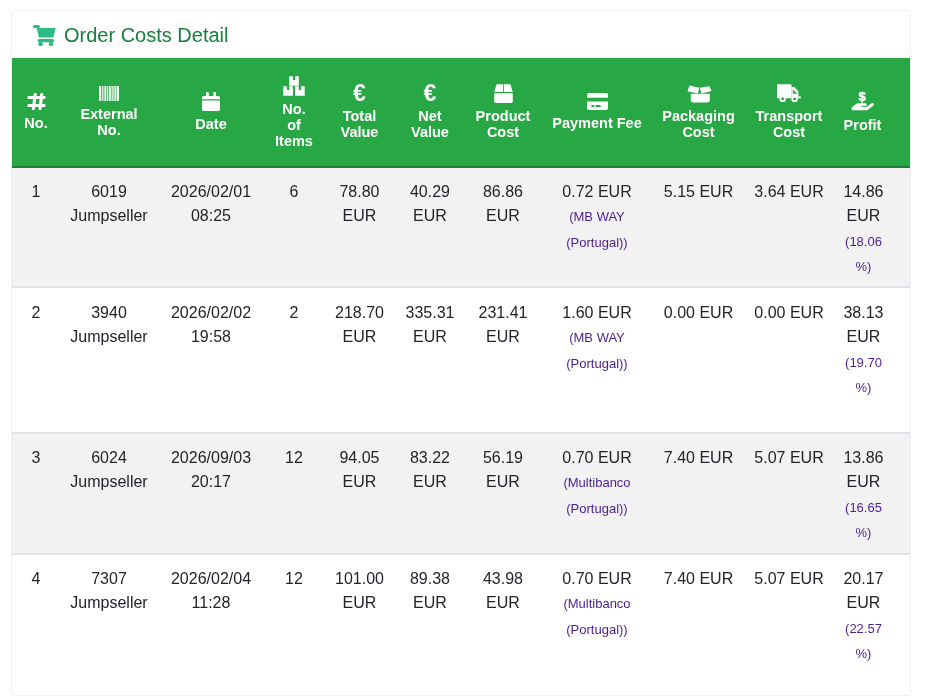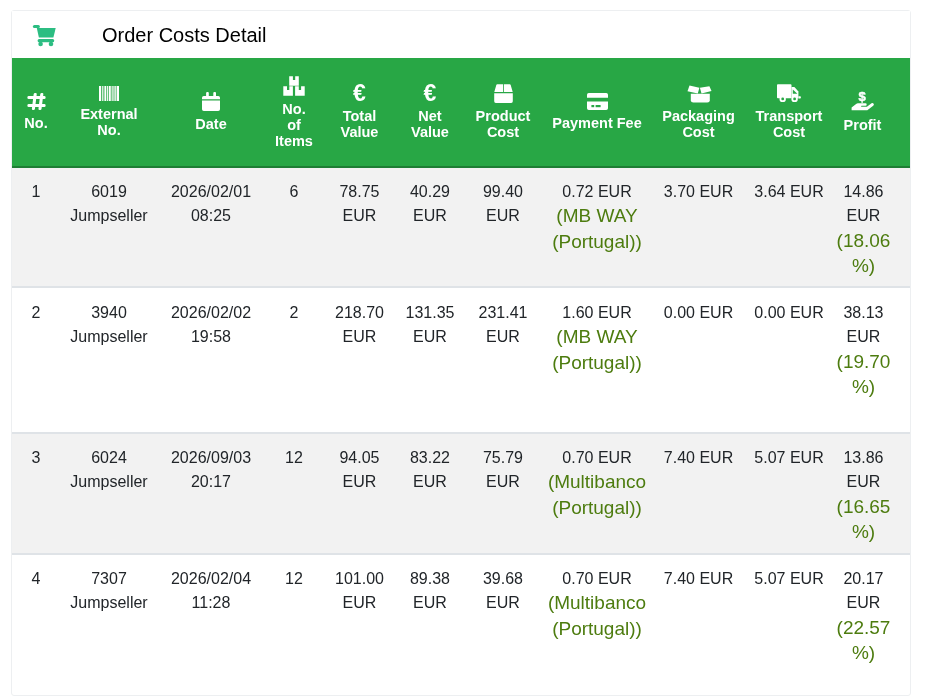--- a/index.html
+++ b/index.html
@@ -1,34 +1,34 @@
 <!DOCTYPE html>
 <html><head>
 <meta charset="utf-8">
 <style>
   html,body{margin:0;padding:0;background:#ffffff;}
   body{width:928px;height:699px;overflow:hidden;font-family:"Liberation Sans",sans-serif;}
   .card{position:absolute;left:11px;top:10px;width:898px;height:684px;background:#fff;
         border:1px solid #edeff1;border-radius:3px;}
   .card-header{height:47px;background:#fff;position:relative;}
-  .title{position:absolute;left:52px;top:13px;font-size:20px;color:#000000;white-space:nowrap;margin-left:38px;}
+  .title{position:absolute;left:52px;top:13px;font-size:20px;color:#15803d;white-space:nowrap;}
   .cart{position:absolute;left:20px;top:13px;}
   table{border-collapse:collapse;table-layout:fixed;width:898px;}
   col.c1{width:48px}col.c2{width:98px}col.c3{width:106px}col.c4{width:60px}
   col.c5{width:71px}col.c6{width:70px}col.c7{width:76px}col.c8{width:112px}
   col.c9{width:91px}col.c10{width:90px}col.c11{width:76px}
   thead th{background:#28a745;color:#fff;font-size:14.5px;font-weight:bold;line-height:16px;
     text-align:center;vertical-align:middle;padding:0;height:108px;}
   thead{border-bottom:2px solid #1e7e34;}
   .ic{display:block;margin:0 auto 5px auto;}
   tbody td{text-align:center;vertical-align:top;padding:12px 2px 0 2px;
     font-size:16px;line-height:24.4px;color:#212529;}
   tbody tr.g{background:#f2f2f2;}
   tbody tr + tr td{border-top:2px solid #dfe3e7;}
-  .sm{font-size:19px;color:#4d7c0f;}
+  .sm{font-size:13px;color:#4c1d95;}
   tr.r1{height:120px}tr.r2{height:146px}tr.r3{height:121px}tr.r4{height:139px}
   tr.r2 td{padding-top:13px;}
   td.pr, th.pr{padding-right:19px;}
 </style>
 </head>
 <body>
 <div class="card">
   <div class="card-header">
     <svg class="cart" width="26" height="23" viewBox="0 0 26 23">
       <g fill="#2cbd82">
@@ -161,62 +161,62 @@
           Profit
         </th>
       </tr>
     </thead>
     <tbody>
       <tr class="g r1">
         <td>1</td>
         <td>6019 Jumpseller</td>
         <td>2026/02/01 08:25</td>
         <td>6</td>
-        <td>78.75 EUR</td>
+        <td>78.80 EUR</td>
         <td>40.29 EUR</td>
-        <td>99.40 EUR</td>
+        <td>86.86 EUR</td>
         <td>0.72 EUR<br><span class="sm">(MB WAY (Portugal))</span></td>
-        <td>3.70 EUR</td>
+        <td>5.15 EUR</td>
         <td>3.64 EUR</td>
         <td class="pr">14.86 EUR <span class="sm">(18.06 %)</span></td>
       </tr>
       <tr class="r2">
         <td>2</td>
         <td>3940 Jumpseller</td>
         <td>2026/02/02 19:58</td>
         <td>2</td>
         <td>218.70 EUR</td>
-        <td>131.35 EUR</td>
+        <td>335.31 EUR</td>
         <td>231.41 EUR</td>
         <td>1.60 EUR<br><span class="sm">(MB WAY (Portugal))</span></td>
         <td>0.00 EUR</td>
         <td>0.00 EUR</td>
         <td class="pr">38.13 EUR <span class="sm">(19.70 %)</span></td>
       </tr>
       <tr class="g r3">
         <td>3</td>
         <td>6024 Jumpseller</td>
         <td>2026/09/03 20:17</td>
         <td>12</td>
         <td>94.05 EUR</td>
         <td>83.22 EUR</td>
-        <td>75.79 EUR</td>
+        <td>56.19 EUR</td>
         <td>0.70 EUR<br><span class="sm">(Multibanco (Portugal))</span></td>
         <td>7.40 EUR</td>
         <td>5.07 EUR</td>
         <td class="pr">13.86 EUR <span class="sm">(16.65 %)</span></td>
       </tr>
       <tr class="r4">
         <td>4</td>
         <td>7307 Jumpseller</td>
         <td>2026/02/04 11:28</td>
         <td>12</td>
         <td>101.00 EUR</td>
         <td>89.38 EUR</td>
-        <td>39.68 EUR</td>
+        <td>43.98 EUR</td>
         <td>0.70 EUR<br><span class="sm">(Multibanco (Portugal))</span></td>
         <td>7.40 EUR</td>
         <td>5.07 EUR</td>
         <td class="pr">20.17 EUR <span class="sm">(22.57 %)</span></td>
       </tr>
     </tbody>
   </table>
 </div>
 
 </body></html>

